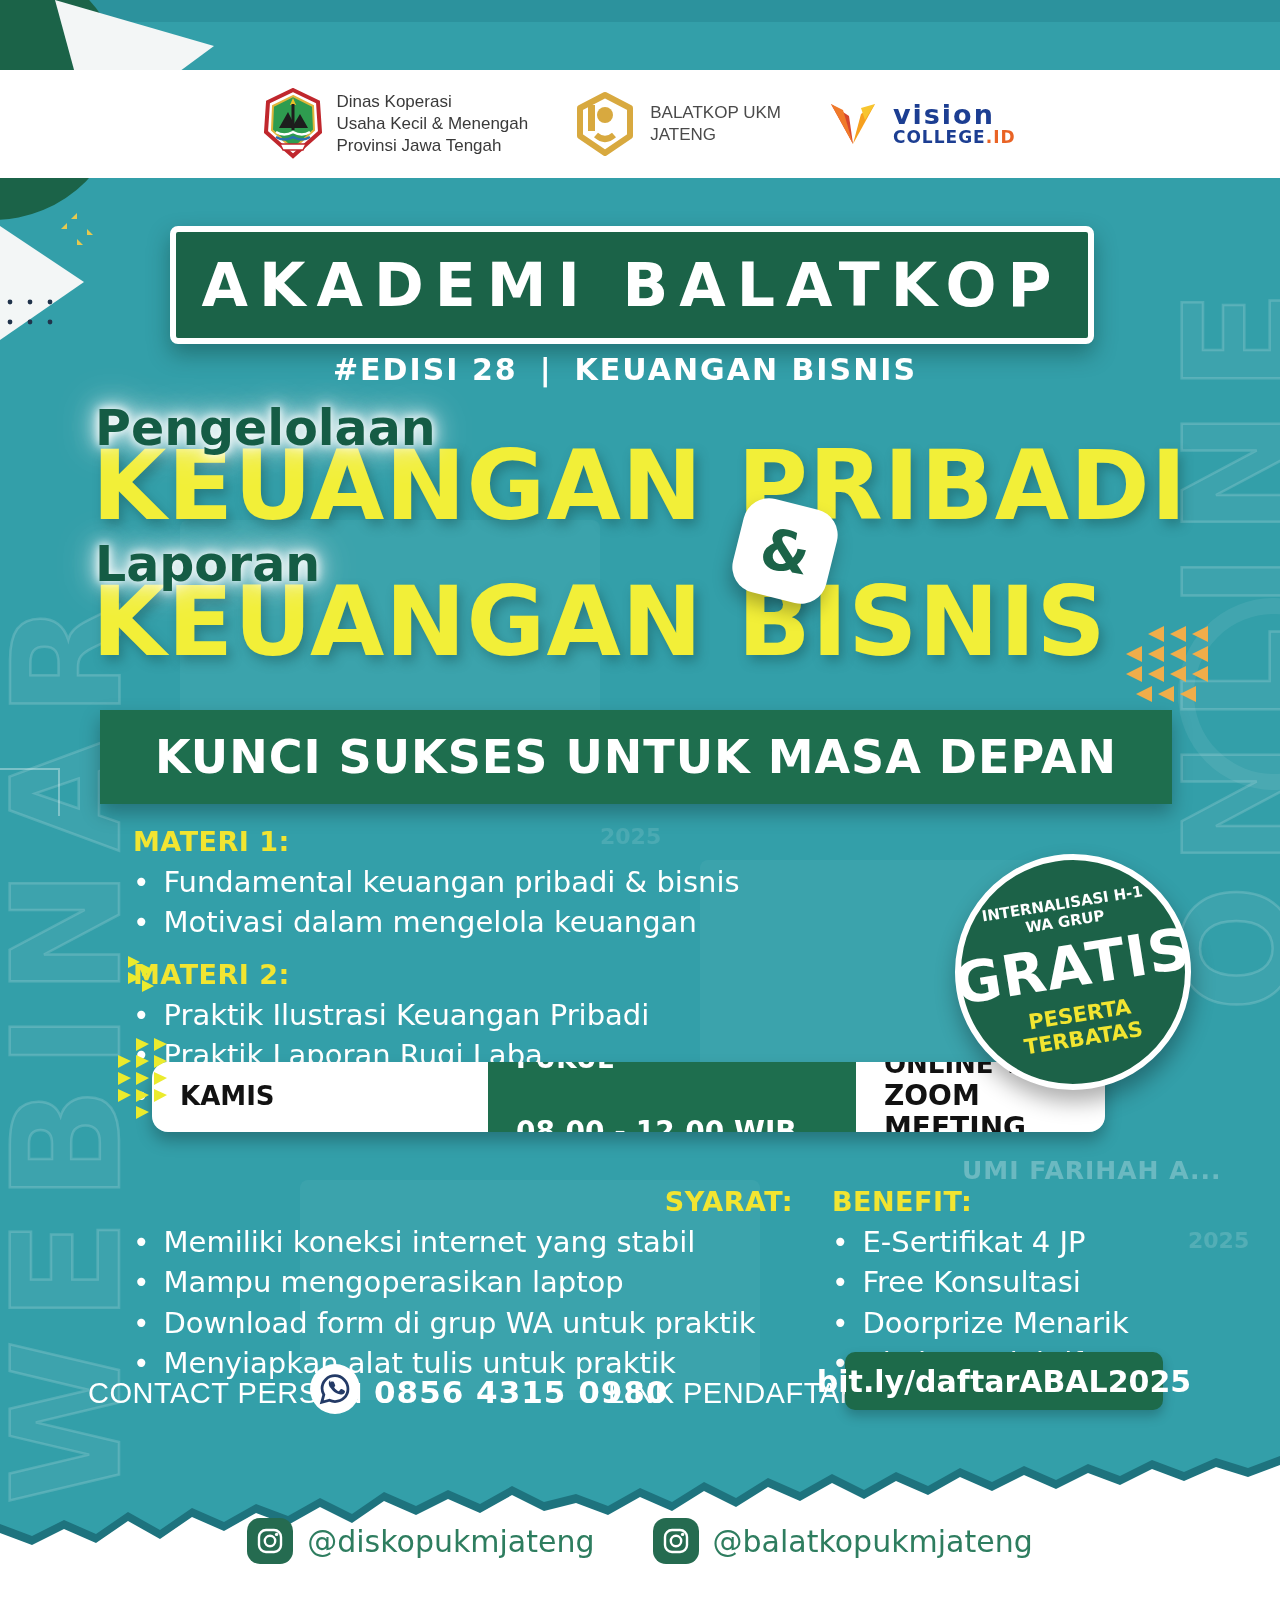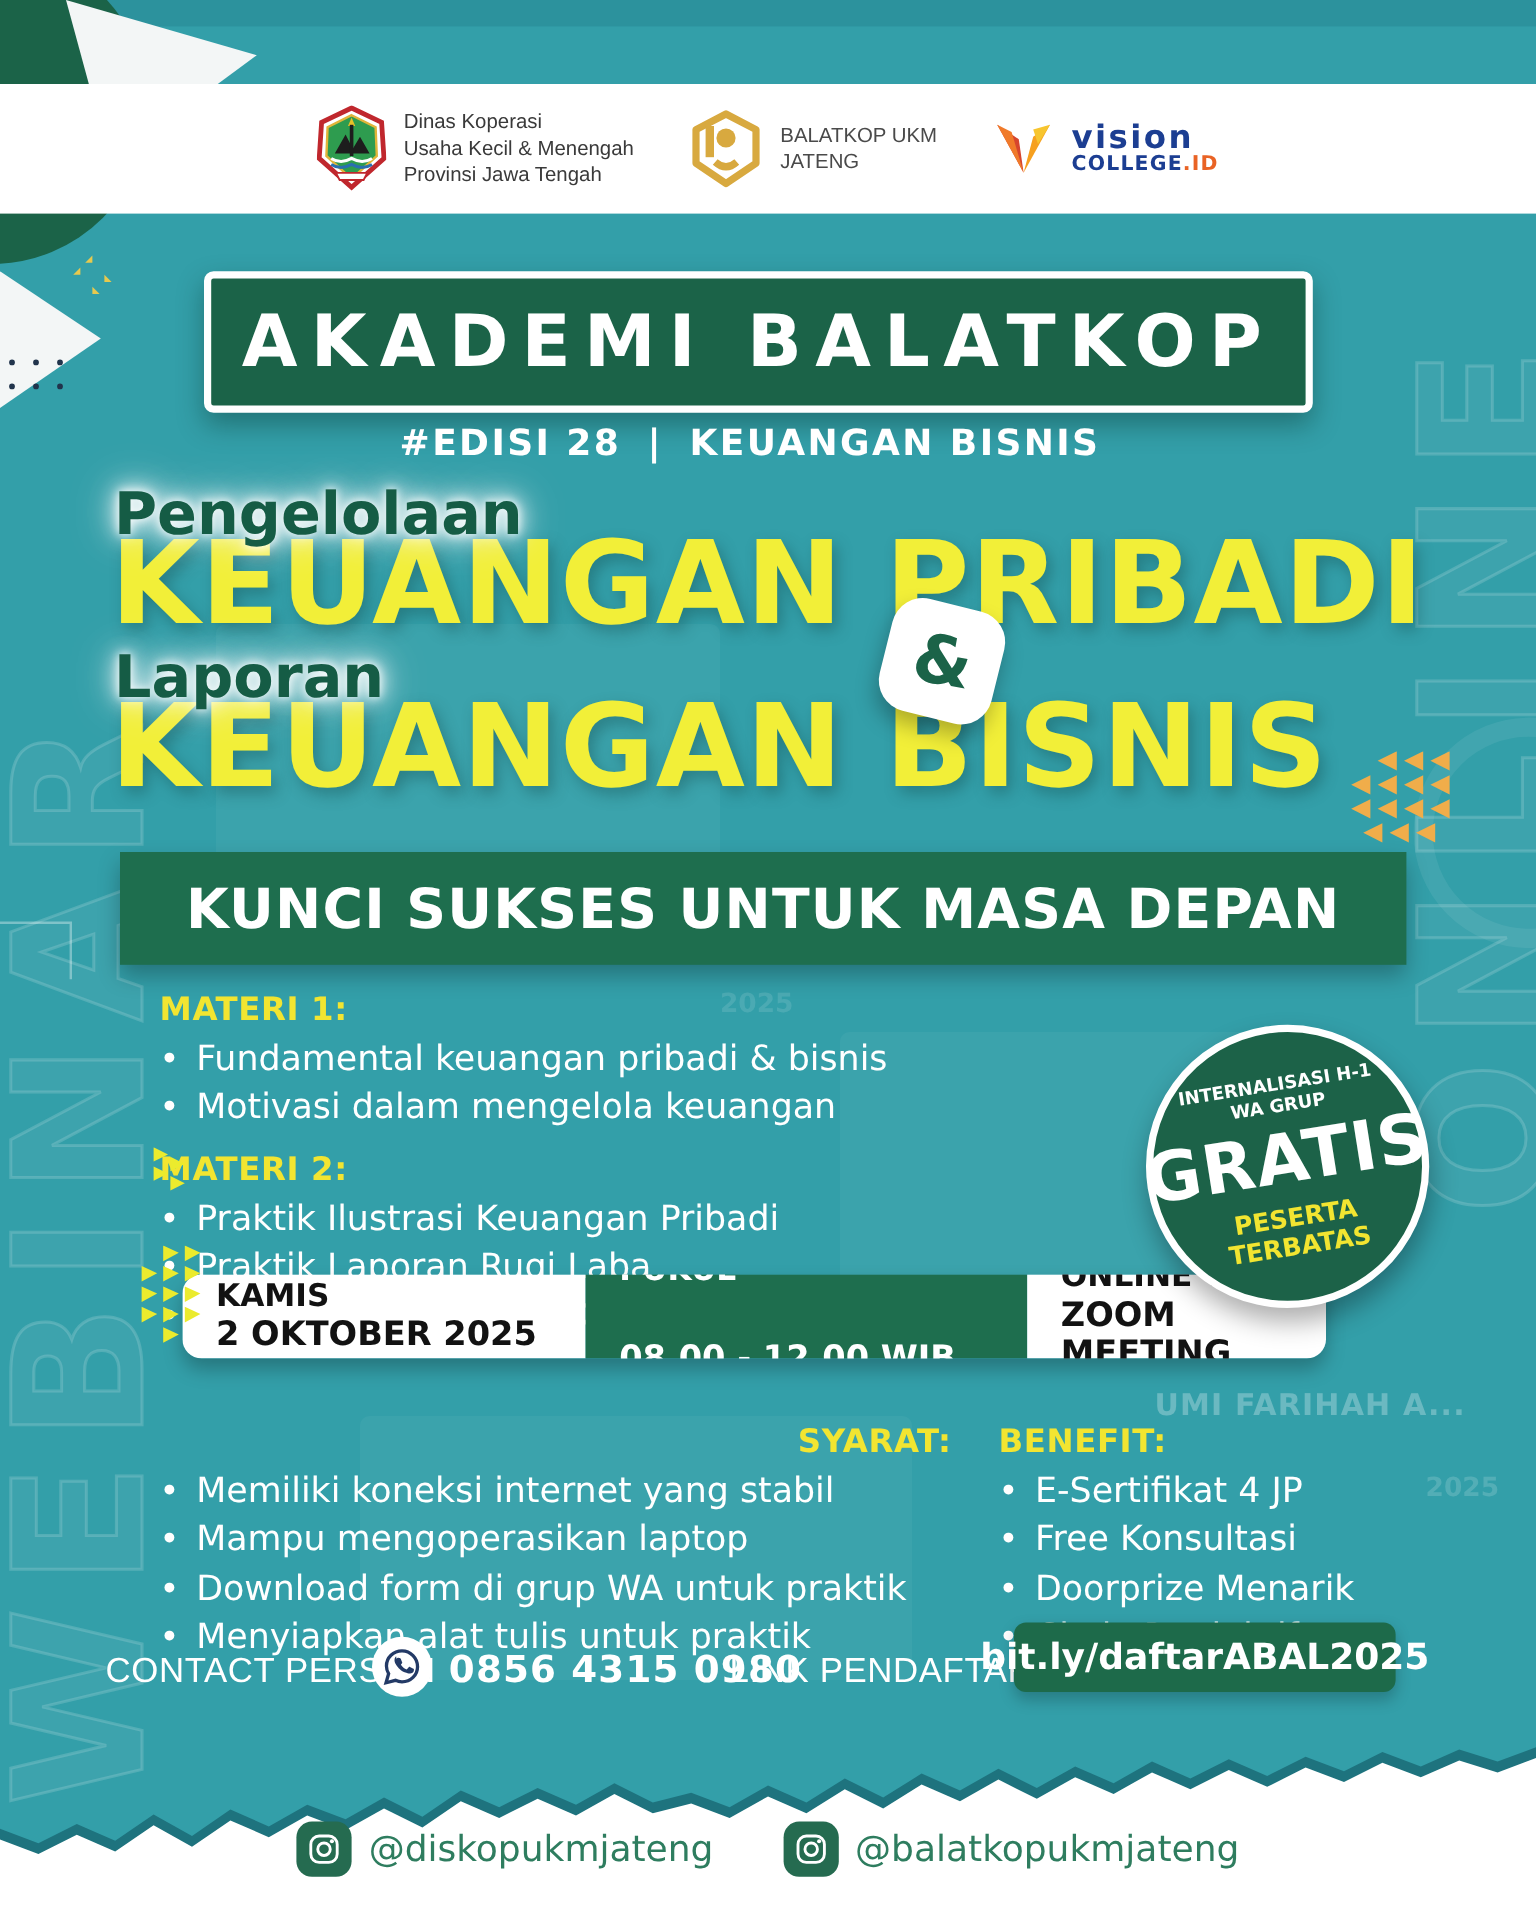--- a/index.html
+++ b/index.html
@@ -309,21 +309,20 @@
     <polygon points="2,51 15,57 2,64"></polygon>
       <polygon points="20,51 33,57 20,64"></polygon>
       <polygon points="38,51 51,57 38,64"></polygon>
     <polygon points="20,68 33,74 20,81"></polygon>
   </g>
 </svg>
 
 <div class="abs schedule">
   <div class="sch-cell sch-white c1">
     <div class="l1">KAMIS</div>
-    <div class="l2">2 OKTOBER 2025</div>
   </div>
   <div class="sch-cell sch-green c2">
     <div class="l1">PUKUL</div>
     <div class="l2">08.00 - 12.00 WIB</div>
   </div>
   <div class="sch-cell sch-white c3">
     <div class="l1">ONLINE VIA</div>
     <div class="l2">ZOOM MEETING</div>
   </div>
 </div>

